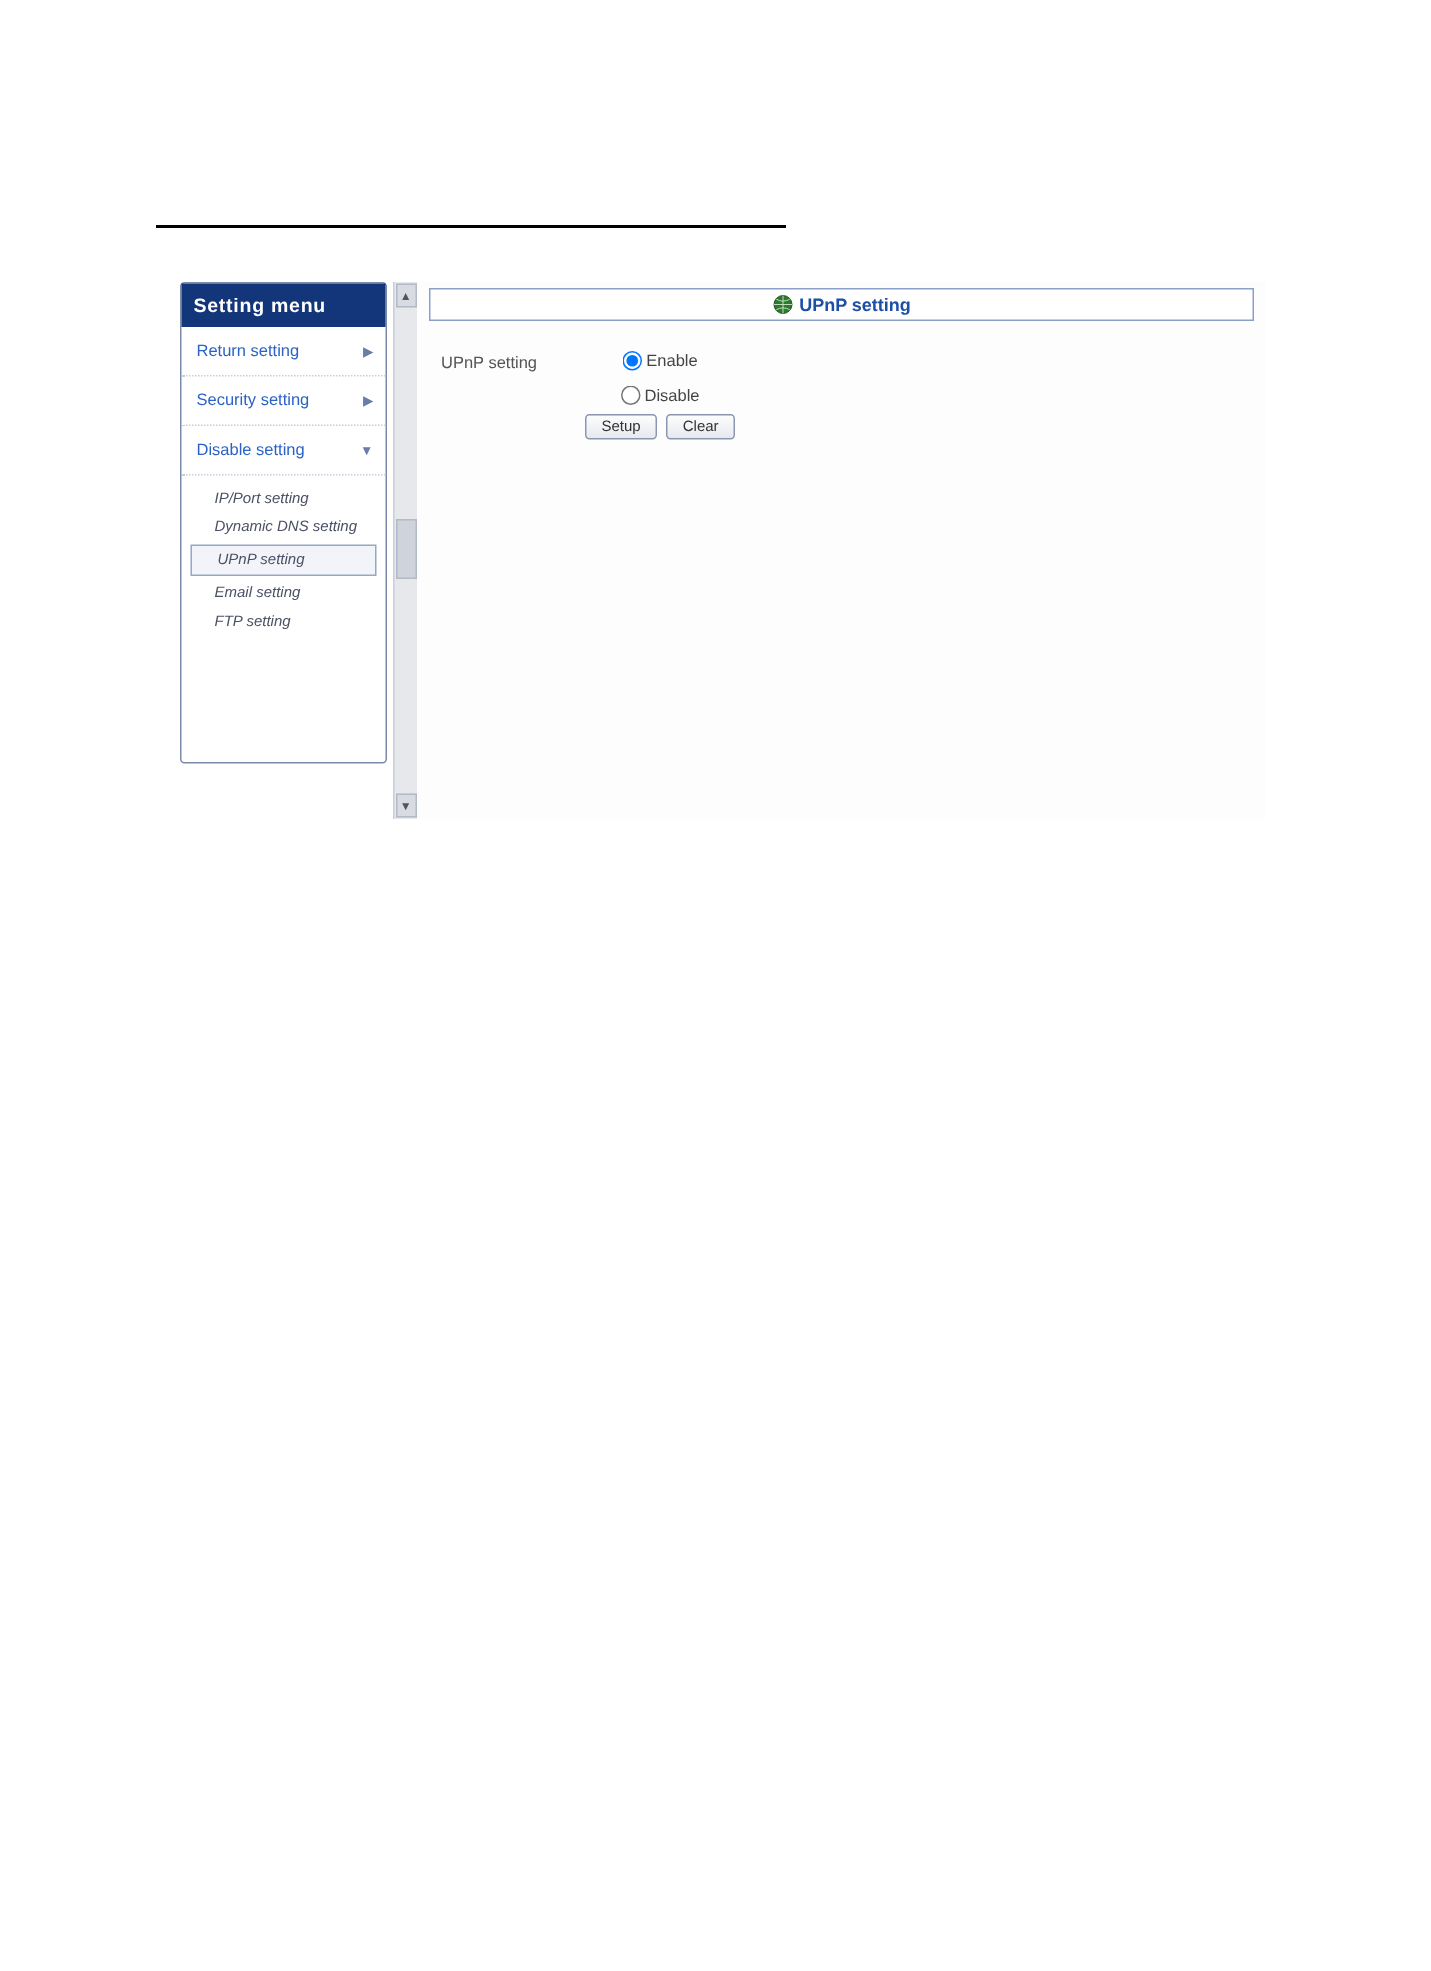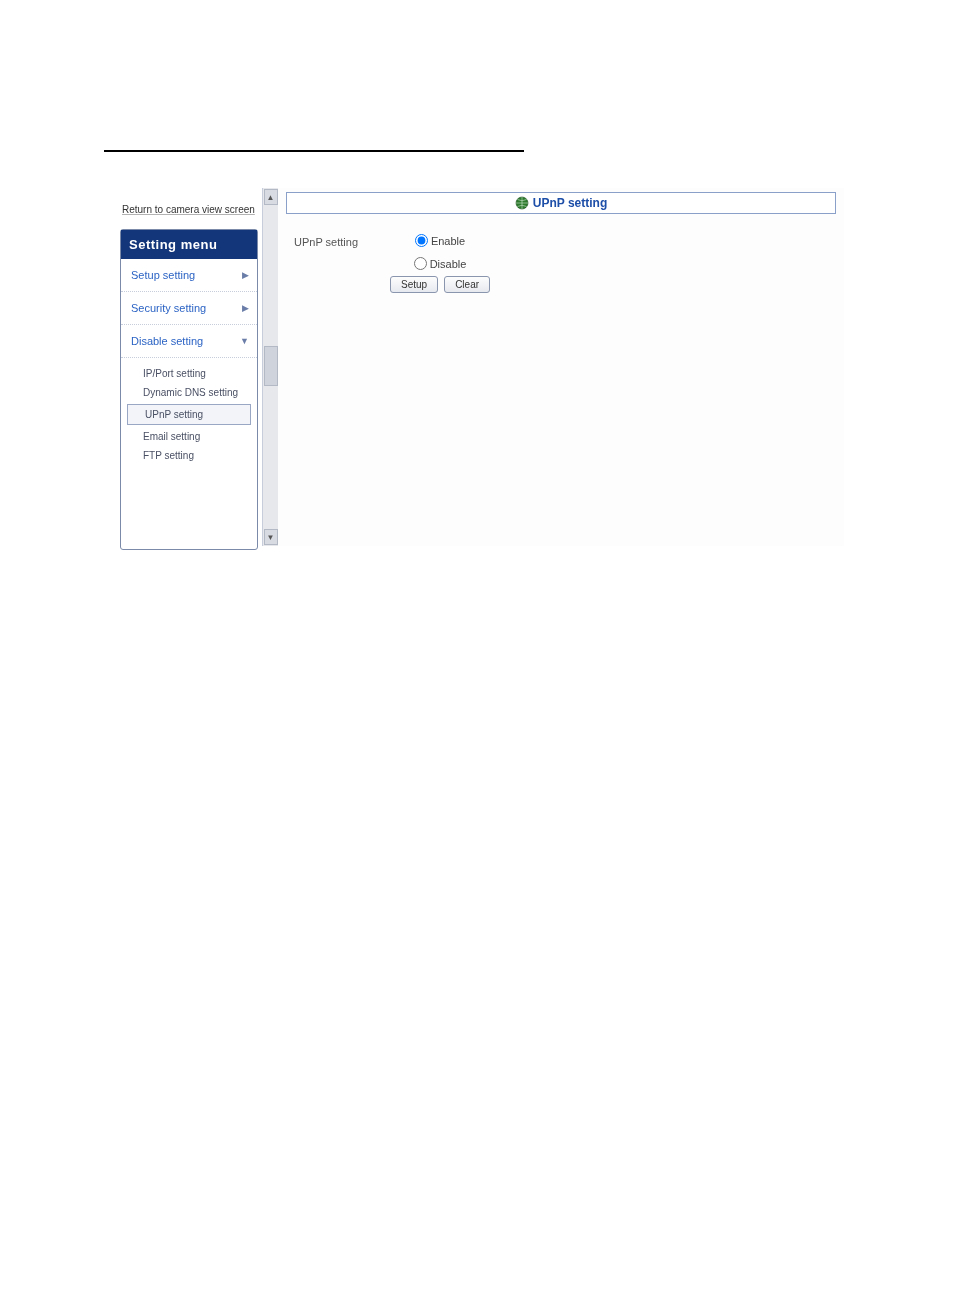--- a/index.html
+++ b/index.html
@@ -73,20 +73,21 @@
   .menu-cat:last-of-type { border-bottom: none; }
   .caret { font-size: 9px; color: #6a7da8; }
   .submenu {
     padding: 6px 4px 4px 4px;
   }
   .sub-item {
     font-size: 10px;
     color: #4a5064;
     padding: 4px 4px 4px 18px;
     cursor: pointer;
+    font-style: italic;
   }
   .sub-item.selected {
     border: 1px solid #9aa7c4;
     background: #f2f4f9;
     padding-left: 17px;
     margin: 2px 2px;
   }
   .scrollbar {
     width: 16px;
     background: #e6e8ec;
@@ -188,27 +189,26 @@
 </style>
 </head>
 <body>
 
 <div class="page">
   <div class="hr-top"></div>
 
   <div class="app-frame">
 
     <div class="left-col">
-      <div class="return-link">Return to camera view screen</div>
 
       <div class="menu-box">
         <div class="menu-header">Setting menu</div>
 
         <div class="menu-cat">
-          <span>Setup setting</span>
+          <span>Return setting</span>
           <span class="caret">▶</span>
         </div>
         <div class="menu-cat">
           <span>Security setting</span>
           <span class="caret">▶</span>
         </div>
         <div class="menu-cat">
           <span>Disable setting</span>
           <span class="caret">▼</span>
         </div>

